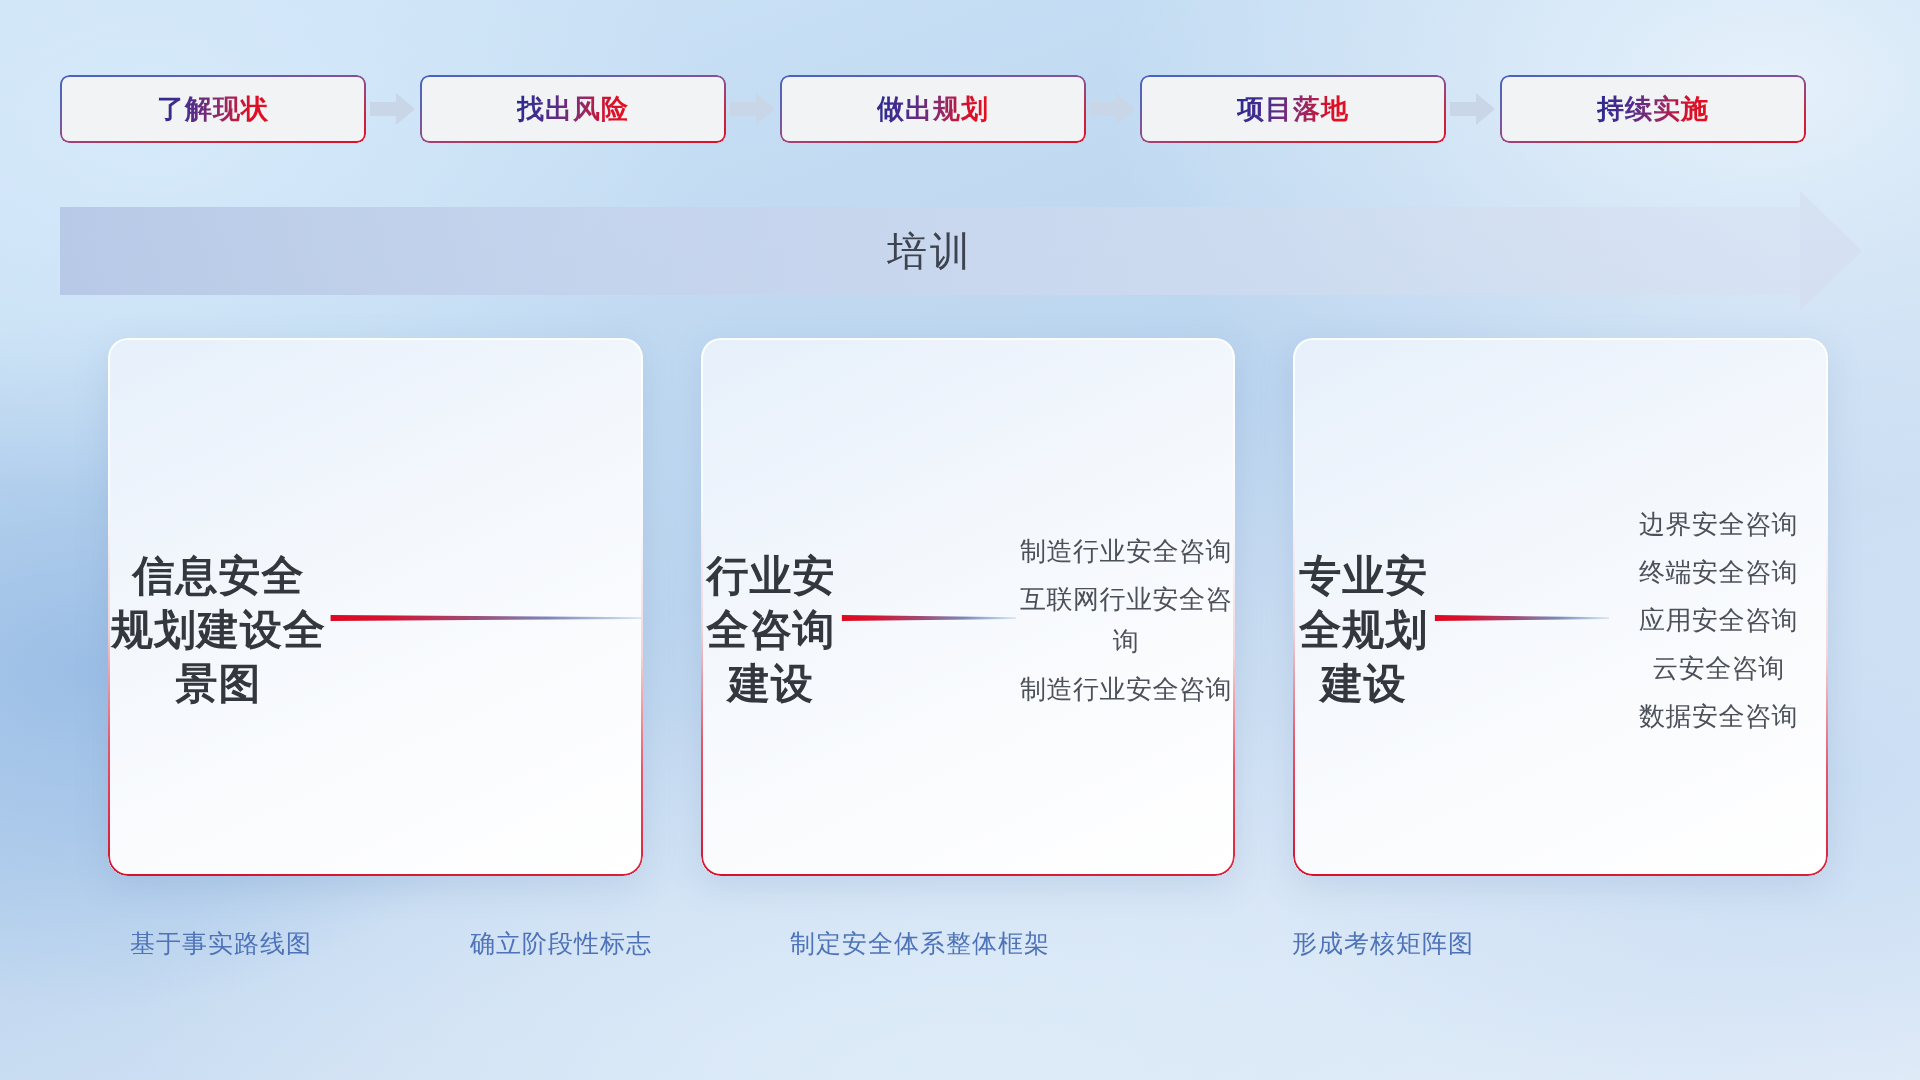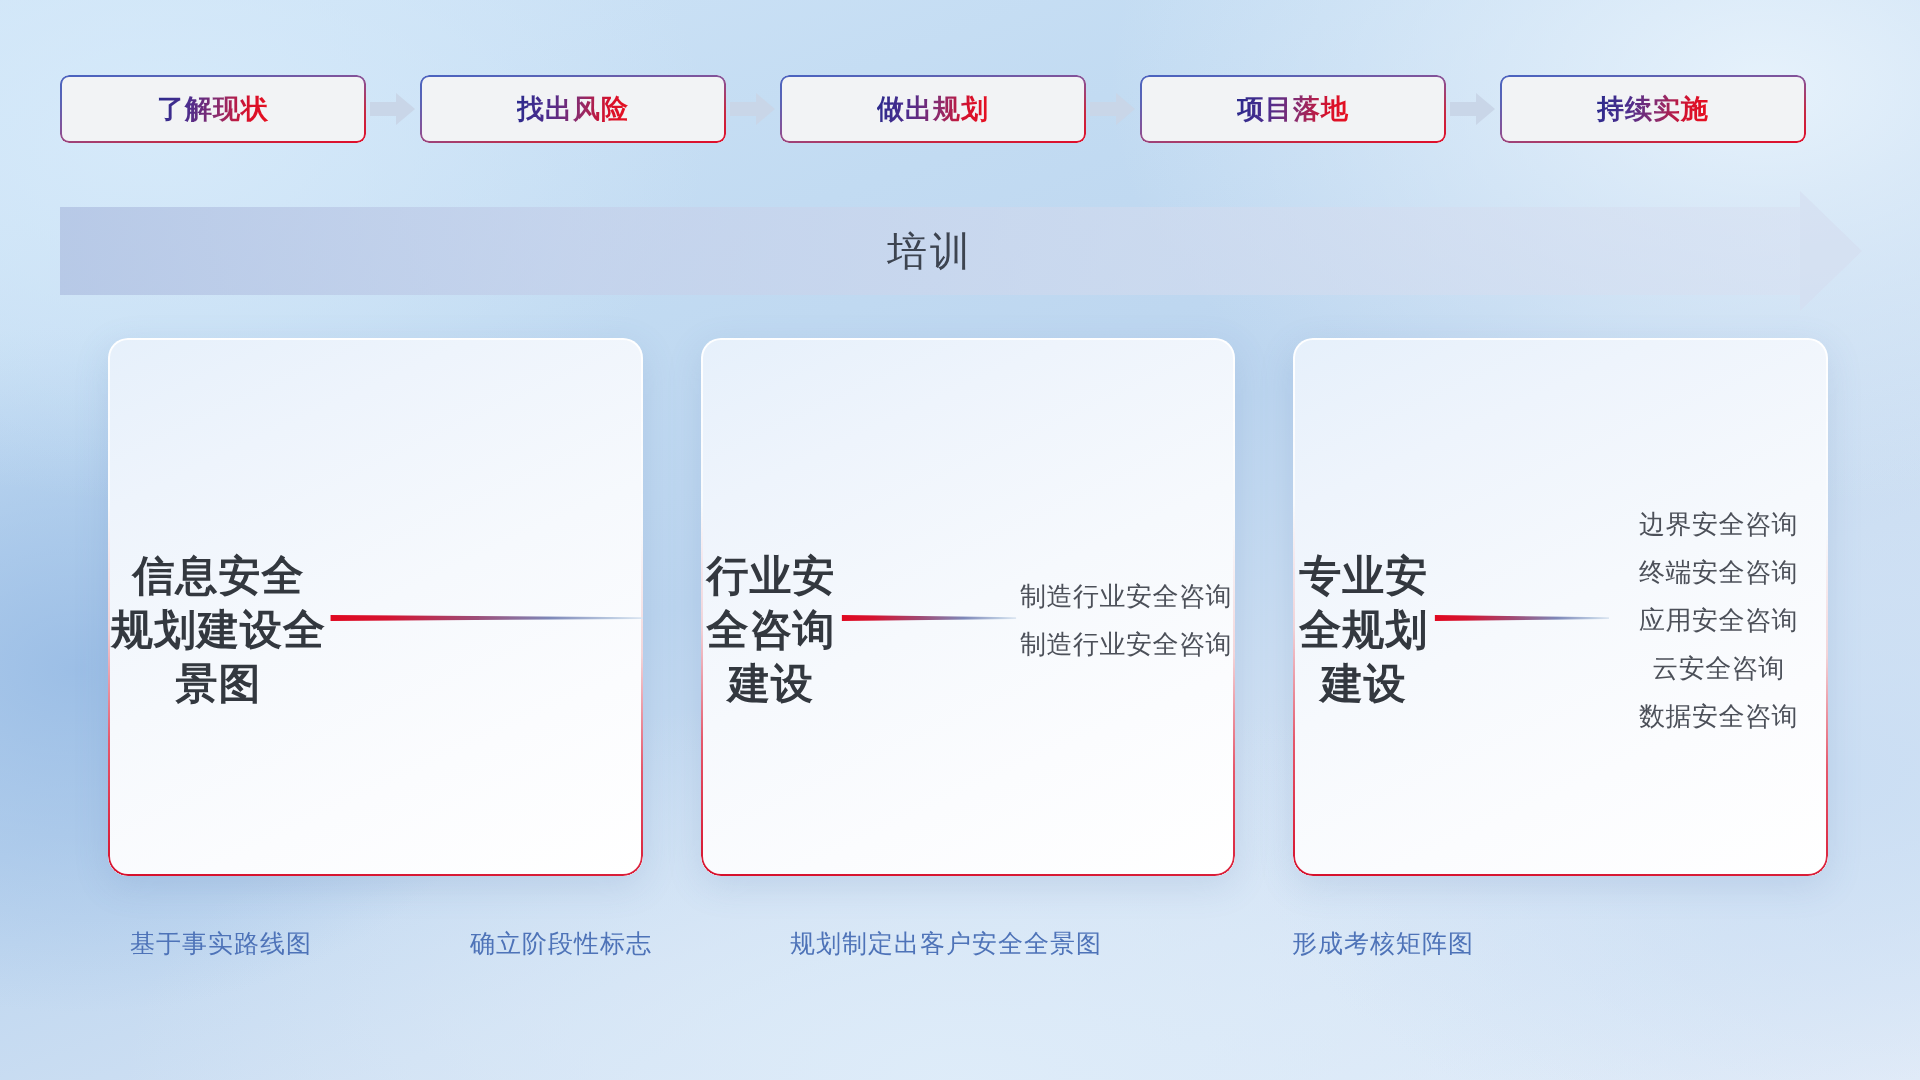--- a/index.html
+++ b/index.html
@@ -301,20 +301,21 @@
               <stop offset="70%" stop-color="#7d87b8"></stop>
               <stop offset="90%" stop-color="#b9c9e0"></stop>
               <stop offset="100%" stop-color="#dde7f2"></stop>
             </linearGradient>
           </defs>
           <path d="M2 3 L400 5.2 L400 7.0 L2 9 Z" fill="url(#dg2)"></path>
         </svg>
       </div>
       <ul class="card-list">
         <li>制造行业安全咨询</li>
+        <li>互联网行业安全咨询</li>
         <li>制造行业安全咨询</li>
       </ul>
     </div>
 
     <div class="card">
       <div class="card-title">专业安全规划建设</div>
       <div class="divider">
         <svg viewBox="0 0 400 12" preserveAspectRatio="none" aria-hidden="true">
           <defs>
             <linearGradient id="dg3" x1="0" y1="0" x2="1" y2="0">
@@ -336,17 +337,17 @@
         <li>云安全咨询</li>
         <li>数据安全咨询</li>
       </ul>
     </div>
 
   </div>
 
   <div id="captions">
     <div class="caption" style="left:130px">基于事实路线图</div>
     <div class="caption" style="left:470px">确立阶段性标志</div>
-    <div class="caption" style="left:790px">规划制定出客户安全全景图</div>
+    <div class="caption" style="left:790px">制定安全体系整体框架</div>
     <div class="caption" style="left:1292px">形成考核矩阵图</div>
   </div>
 
 </div>
 
 </body></html>

